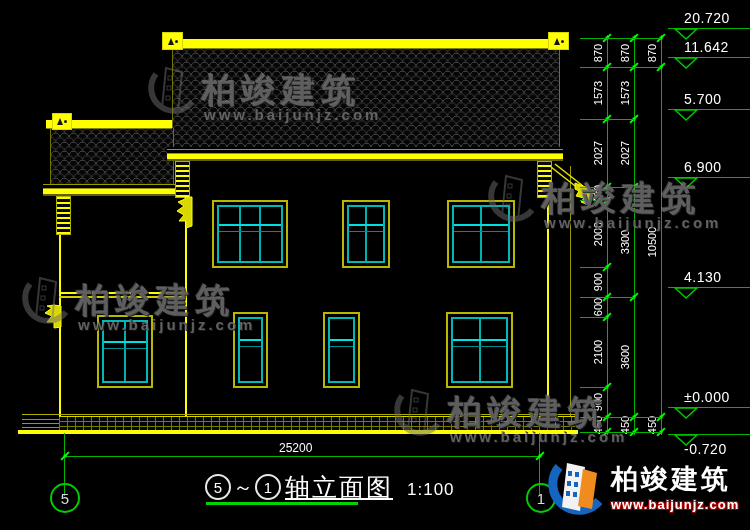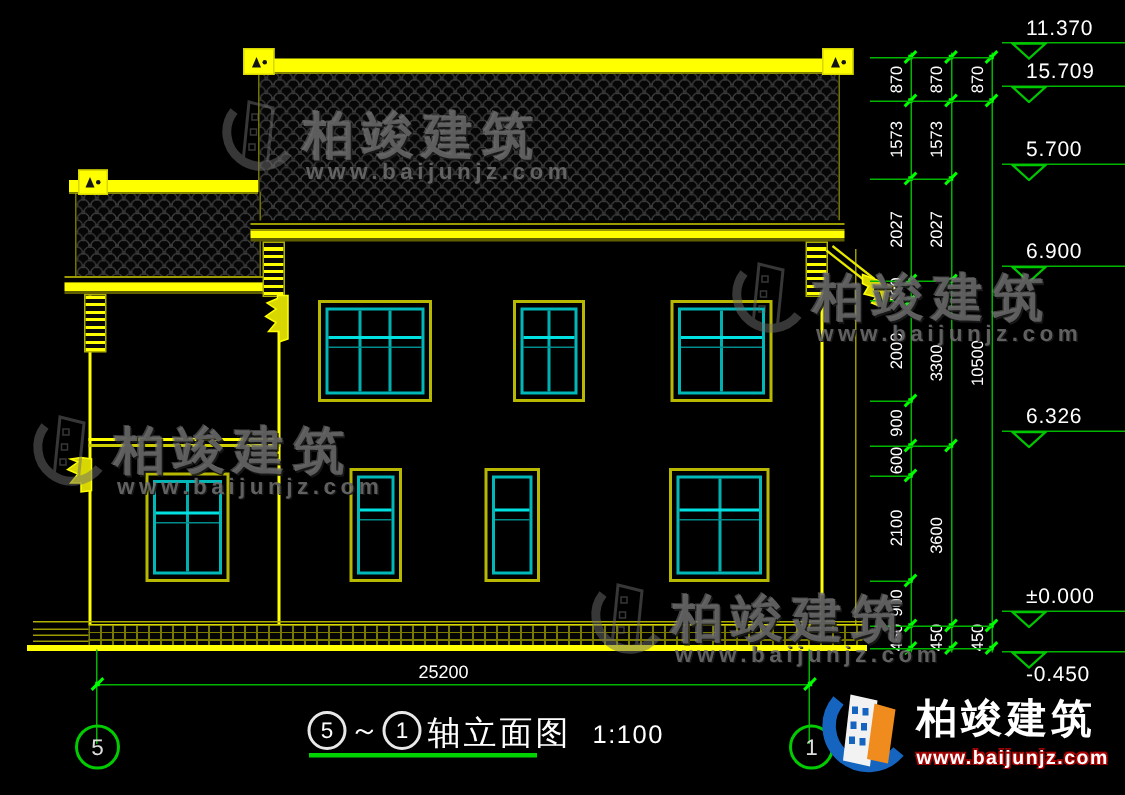--- a/index.html
+++ b/index.html
@@ -46,21 +46,21 @@
   
   .wm{pointer-events:none;}
   .wm .wmbrand{font-size:34px;font-weight:bold;letter-spacing:6px;color:rgba(105,105,105,0.85);
       text-shadow:1px 1px 0 rgba(25,25,25,0.9),-1px -1px 0 rgba(150,150,150,0.45);white-space:nowrap;}
   .wm .wmurl{font-size:15px;font-weight:bold;letter-spacing:3px;color:rgba(118,118,118,0.8);
       text-shadow:1px 1px 0 rgba(25,25,25,0.9);white-space:nowrap;}
   
   #titlebar{display:flex;align-items:flex-end;color:#fff;}
   .bubble{display:flex;align-items:center;justify-content:center;border:2px solid #e8e8e8;border-radius:50%;
           width:22px;height:22px;color:#fff;font-size:15px;}
-  .tname{font-size:22px;letter-spacing:2px;margin:0 4px;line-height:1;}
+  .tname{font-size:25px;letter-spacing:2px;margin:0 4px;line-height:1;text-decoration:underline;}
   .tsep{font-size:20px;line-height:1.3;margin:0 2px;}
   .tscale{font-size:17px;margin-left:10px;line-height:1.2;letter-spacing:1px;}
   
   .axis-bubble{border:2px solid #00cc00;border-radius:50%;width:26px;height:26px;display:flex;
       align-items:center;justify-content:center;color:#ddd;font-size:15px;}
   
   #logo-brand{font-size:27px;font-weight:bold;letter-spacing:3px;color:#fff;
       text-shadow:-2px -2px 0 #000,2px -2px 0 #000,-2px 2px 0 #000,2px 2px 0 #000,0 0 4px #000;white-space:nowrap;}
   #logo-url{font-size:13px;font-weight:bold;letter-spacing:1px;color:#fff;
       text-shadow:-1px -1px 0 #a00,1px -1px 0 #a00,-1px 1px 0 #a00,1px 1px 0 #a00;white-space:nowrap;}
@@ -291,51 +291,51 @@
       <div class="a gline" style="left: 580px; top: 317px; width: 27px; height: 1px;"></div>
       <div class="a gline" style="left: 580px; top: 387px; width: 27px; height: 1px;"></div>
       <div class="a gline" style="left: 580px; top: 417px; width: 81px; height: 1px;"></div>
       <div class="a gline" style="left: 580px; top: 432px; width: 81px; height: 1px;"></div>
     </div>
   <div id="elev-layer" class="a" style="left:0;top:0;width:750px;height:530px;z-index:4;">
       <div class="a gline" style="left: 668px; top: 28px; width: 82px; height: 1px;"></div>
       <svg width="24" height="12" class="a" style="left: 674px; top: 28px;">
         <polygon points="1,1 23,1 12,11" fill="none" stroke="#00c800" stroke-width="1.5"></polygon>
       </svg>
-      <div class="a elabel" style="left: 684px; top: 10px;">11.370</div>
+      <div class="a elabel" style="left: 684px; top: 10px;">20.720</div>
       <div class="a gline" style="left: 668px; top: 57px; width: 82px; height: 1px;"></div>
       <svg width="24" height="12" class="a" style="left: 674px; top: 57px;">
         <polygon points="1,1 23,1 12,11" fill="none" stroke="#00c800" stroke-width="1.5"></polygon>
       </svg>
-      <div class="a elabel" style="left: 684px; top: 39px;">15.709</div>
+      <div class="a elabel" style="left: 684px; top: 39px;">11.642</div>
       <div class="a gline" style="left: 668px; top: 109px; width: 82px; height: 1px;"></div>
       <svg width="24" height="12" class="a" style="left: 674px; top: 109px;">
         <polygon points="1,1 23,1 12,11" fill="none" stroke="#00c800" stroke-width="1.5"></polygon>
       </svg>
       <div class="a elabel" style="left: 684px; top: 91px;">5.700</div>
       <div class="a gline" style="left: 668px; top: 177px; width: 82px; height: 1px;"></div>
       <svg width="24" height="12" class="a" style="left: 674px; top: 177px;">
         <polygon points="1,1 23,1 12,11" fill="none" stroke="#00c800" stroke-width="1.5"></polygon>
       </svg>
       <div class="a elabel" style="left: 684px; top: 159px;">6.900</div>
       <div class="a gline" style="left: 668px; top: 287px; width: 82px; height: 1px;"></div>
       <svg width="24" height="12" class="a" style="left: 674px; top: 287px;">
         <polygon points="1,1 23,1 12,11" fill="none" stroke="#00c800" stroke-width="1.5"></polygon>
       </svg>
-      <div class="a elabel" style="left: 684px; top: 269px;">6.326</div>
+      <div class="a elabel" style="left: 684px; top: 269px;">4.130</div>
       <div class="a gline" style="left: 668px; top: 407px; width: 82px; height: 1px;"></div>
       <svg width="24" height="12" class="a" style="left: 674px; top: 407px;">
         <polygon points="1,1 23,1 12,11" fill="none" stroke="#00c800" stroke-width="1.5"></polygon>
       </svg>
       <div class="a elabel" style="left: 684px; top: 389px;">±0.000</div>
       <div class="a gline" style="left: 668px; top: 434px; width: 82px; height: 1px;"></div>
       <svg width="24" height="12" class="a" style="left: 674px; top: 434px;">
         <polygon points="1,1 23,1 12,11" fill="none" stroke="#00c800" stroke-width="1.5"></polygon>
       </svg>
-      <div class="a elabel" style="left: 684px; top: 441px;">-0.450</div>
+      <div class="a elabel" style="left: 684px; top: 441px;">-0.720</div>
     </div>
 
   <div class="a gline" style="left:65px;top:456px;width:475px;height:1px;z-index:4;"></div>
   <div class="a gline" style="left:64px;top:433px;width:1px;height:63px;z-index:4;"></div>
   <div class="a gline" style="left:539px;top:433px;width:1px;height:63px;z-index:4;"></div>
   <div class="a tick" style="left:65px;top:456px;z-index:4;"></div>
   <div class="a tick" style="left:540px;top:456px;z-index:4;"></div>
   <div class="a dot" style="left:65px;top:456px;z-index:4;"></div>
   <div class="a dot" style="left:540px;top:456px;z-index:4;"></div>
   <div class="a dimtext" style="left:279px;top:441px;font-size:12px;z-index:4;">25200</div>

